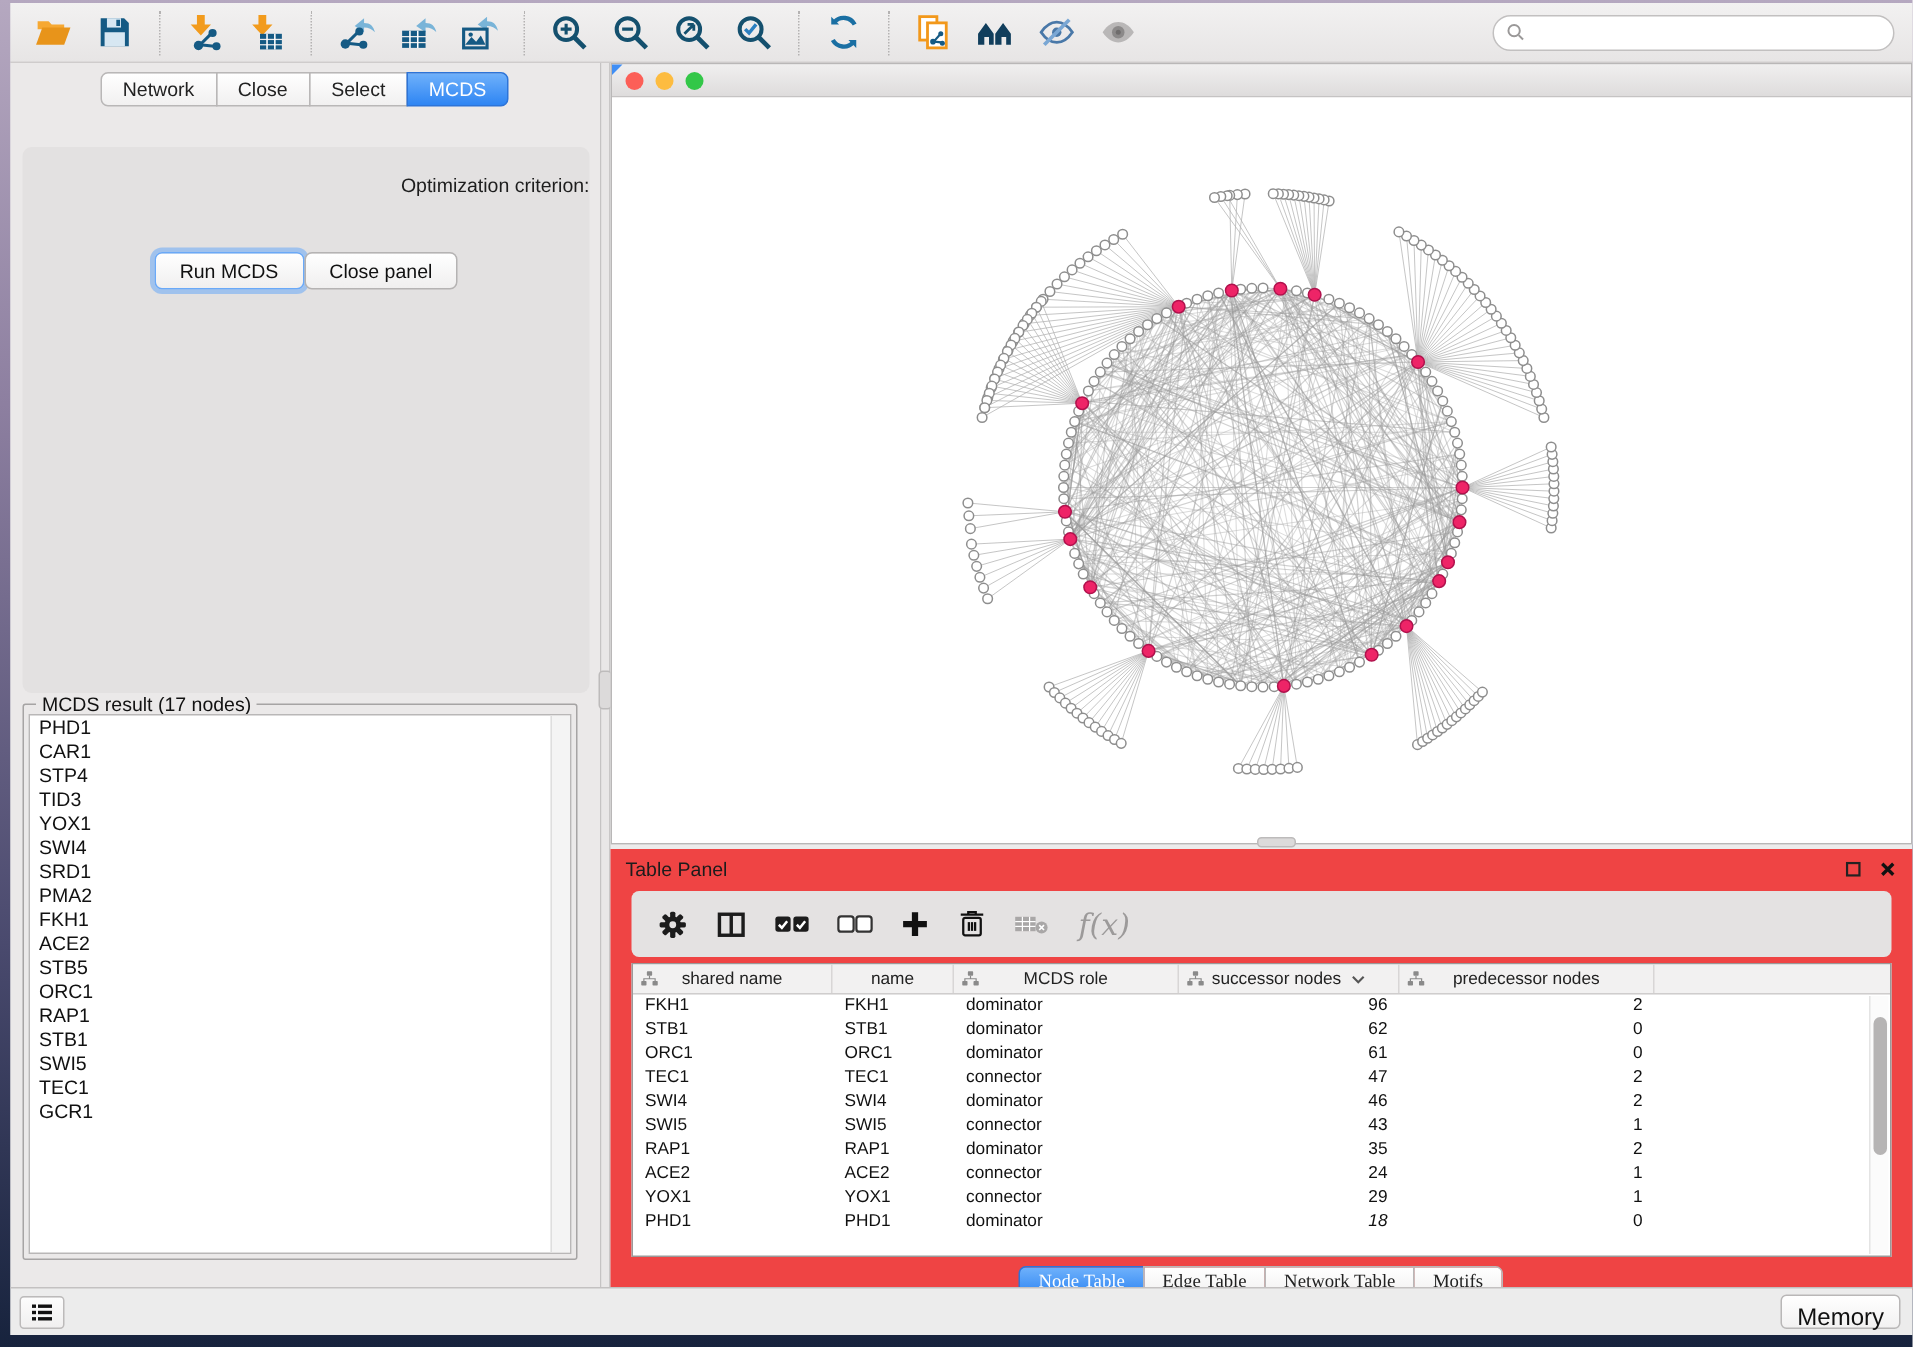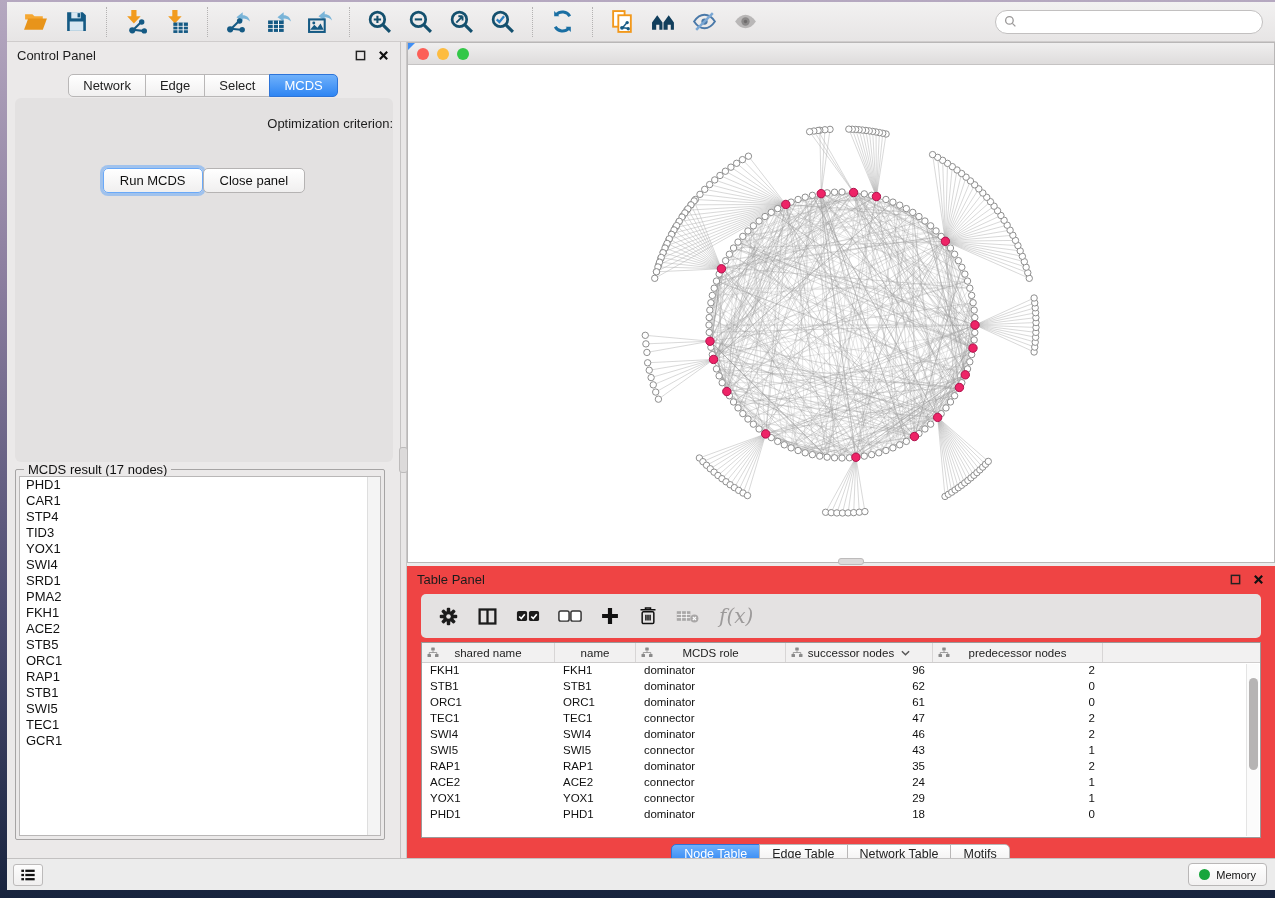--- a/index.html
+++ b/index.html
@@ -63,26 +63,26 @@
   .data-table { position:absolute; left:14px; top:76px; width:840px; height:196px; background:#fff; border:1px solid #9b9999; }
   .tbl-header { display:flex; height:20px; background:#f2f1f1; border-bottom:1px solid #cfcdcd; }
   .th-cell { display:flex; align-items:center; justify-content:center; gap:5px; font-size:11.5px; color:#222; border-right:1px solid #d8d6d6; cursor:pointer; position:relative; }
   .th-cell svg.tree { position:absolute; left:5px; }
   .tbl-row { display:flex; height:16px; }
   .td-cell { font-size:11.5px; color:#111; padding:1px 8px 0 8px; white-space:nowrap; overflow:hidden; }
   .td-cell.num { text-align:right; }
   .tbl-scroll { position:absolute; right:1px; top:21px; width:13px; bottom:1px; background:#fbfbfb; border-left:1px solid #e4e4e4; }
   .tbl-thumb { position:absolute; left:2px; top:14px; width:9px; height:92px; background:#b6b4b4; border-radius:5px; }
   .tp-tabs { position:absolute; left:0; width:100%; top:272px; display:flex; justify-content:center; }
-  .tp-tabs .seg { padding:2px 12px; font-size:12.5px; }
+  .tp-tabs .seg { padding:2px 12px; font-size:12.5px;font-family:Liberation Serif, serif; }
 
   
   .status-bar { position:absolute; left:0; top:856px; width:1268px; height:32px; background:#ececec; border-top:1px solid #c3c1c1; }
   .log-btn { position:absolute; left:6px; top:5px; width:30px; height:22px; background:linear-gradient(#fdfdfd,#f0efef); border:1px solid #bcbaba; border-radius:3px; display:flex; align-items:center; justify-content:center; cursor:pointer; }
-  .memory-btn { position:absolute; right:8px; top:4px; height:23px; background:linear-gradient(#ffffff,#f2f1f1); border:1px solid #b9b7b7; border-radius:4px; display:flex; align-items:center; gap:6px; padding:0 10px; font-size:11px; color:#111; cursor:pointer; }
+  .memory-btn { position:absolute; right:8px; top:4px; height:23px; background:linear-gradient(#ffffff,#f2f1f1); border:1px solid #b9b7b7; border-radius:4px; display:flex; align-items:center; gap:6px; padding:0 10px; font-size:16px; color:#111; cursor:pointer;flex-direction:column; }
   .mem-dot { width:11px; height:11px; border-radius:50%; }
 </style>
 </head>
 <body>
 
 <div class="window">
 
   <div class="toolbar">
     <div id="tb-icons" style="display:flex;align-items:center;">
         <div class="tb-icon">
@@ -242,38 +242,23 @@
         <svg width="13" height="13" viewBox="0 0 24 24">
             <circle cx="10" cy="10" r="7" fill="none" stroke="#9a9898" stroke-width="2.4"></circle>
             <line x1="15.5" y1="15.5" x2="21" y2="21" stroke="#9a9898" stroke-width="2.4"></line>
           </svg>
         <input type="text" placeholder="" style="">
       </div>
     </div>
   </div>
 
   <div class="control-panel">
-    <div class="panel-titlebar">
-      <span>Control Panel</span>
-      <span class="win-btns">
-        <span class="wbtn">
-            <svg width="11" height="11" viewBox="0 0 12 12">
-              <rect x="1.5" y="1.5" width="9" height="9" fill="none" stroke="#222" stroke-width="1.6"></rect>
-            </svg>
-          </span>
-        <span class="wbtn">
-            <svg width="11" height="11" viewBox="0 0 12 12">
-              <path d="M2 2l8 8M10 2l-8 8" stroke="#111" stroke-width="2.4"></path>
-            </svg>
-          </span>
-      </span>
-    </div>
     <div class="seg-row" id="cp-tabs">
         <div class="seg">Network</div>
-        <div class="seg">Edge</div>
+        <div class="seg">Close</div>
         <div class="seg">Select</div>
         <div class="seg selected">MCDS</div>
       </div>
     <div class="cp-content">
       <div class="opt-label">Optimization criterion:</div>
       <div class="btn-row">
         <button class="mac-btn focused">Run MCDS</button>
         <button class="mac-btn">Close panel</button>
       </div>
     </div>
@@ -1392,21 +1377,21 @@
             <div class="td-cell" style="width: 133px;">YOX1</div>
             <div class="td-cell" style="width: 81px;">YOX1</div>
             <div class="td-cell" style="width: 150px;">connector</div>
             <div class="td-cell num" style="width: 147px;">29</div>
             <div class="td-cell num" style="width: 170px;">1</div>
           </div>
           <div class="tbl-row">
             <div class="td-cell" style="width: 133px;">PHD1</div>
             <div class="td-cell" style="width: 81px;">PHD1</div>
             <div class="td-cell" style="width: 150px;">dominator</div>
-            <div class="td-cell num" style="width: 147px;">18</div>
+            <div class="td-cell num" style="width: 147px; font-style: italic;">18</div>
             <div class="td-cell num" style="width: 170px;">0</div>
           </div>
         </div>
       <div class="tbl-scroll">
           <div class="tbl-thumb"></div>
         </div>
     </div>
     <div class="tp-tabs seg-row" id="tp-tabs">
         <div class="seg selected">Node Table</div>
         <div class="seg">Edge Table</div>

